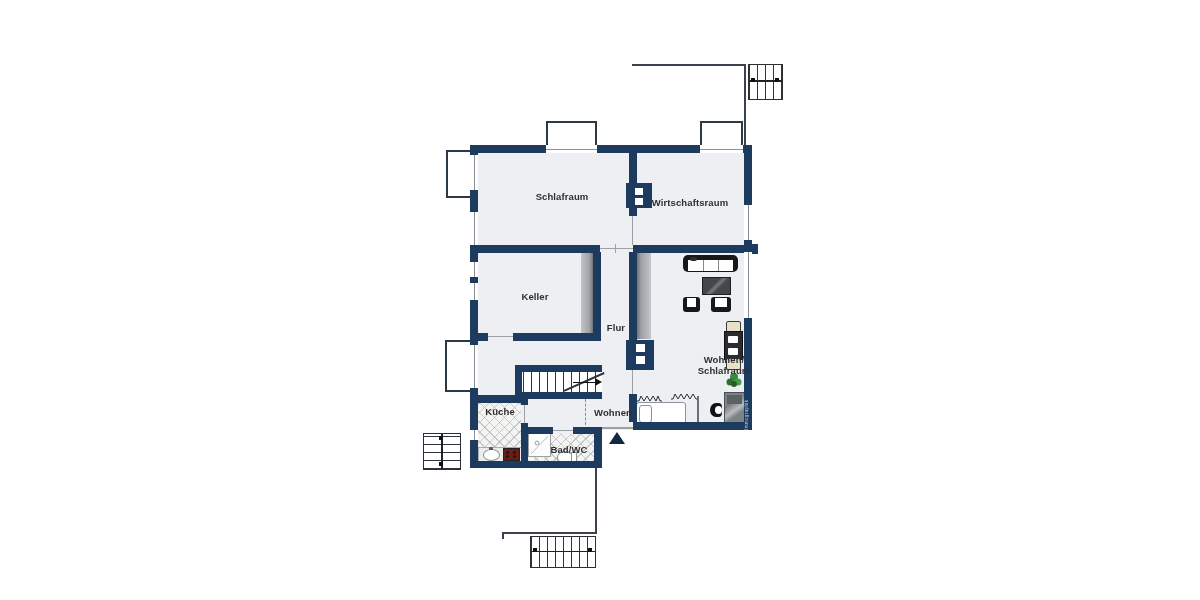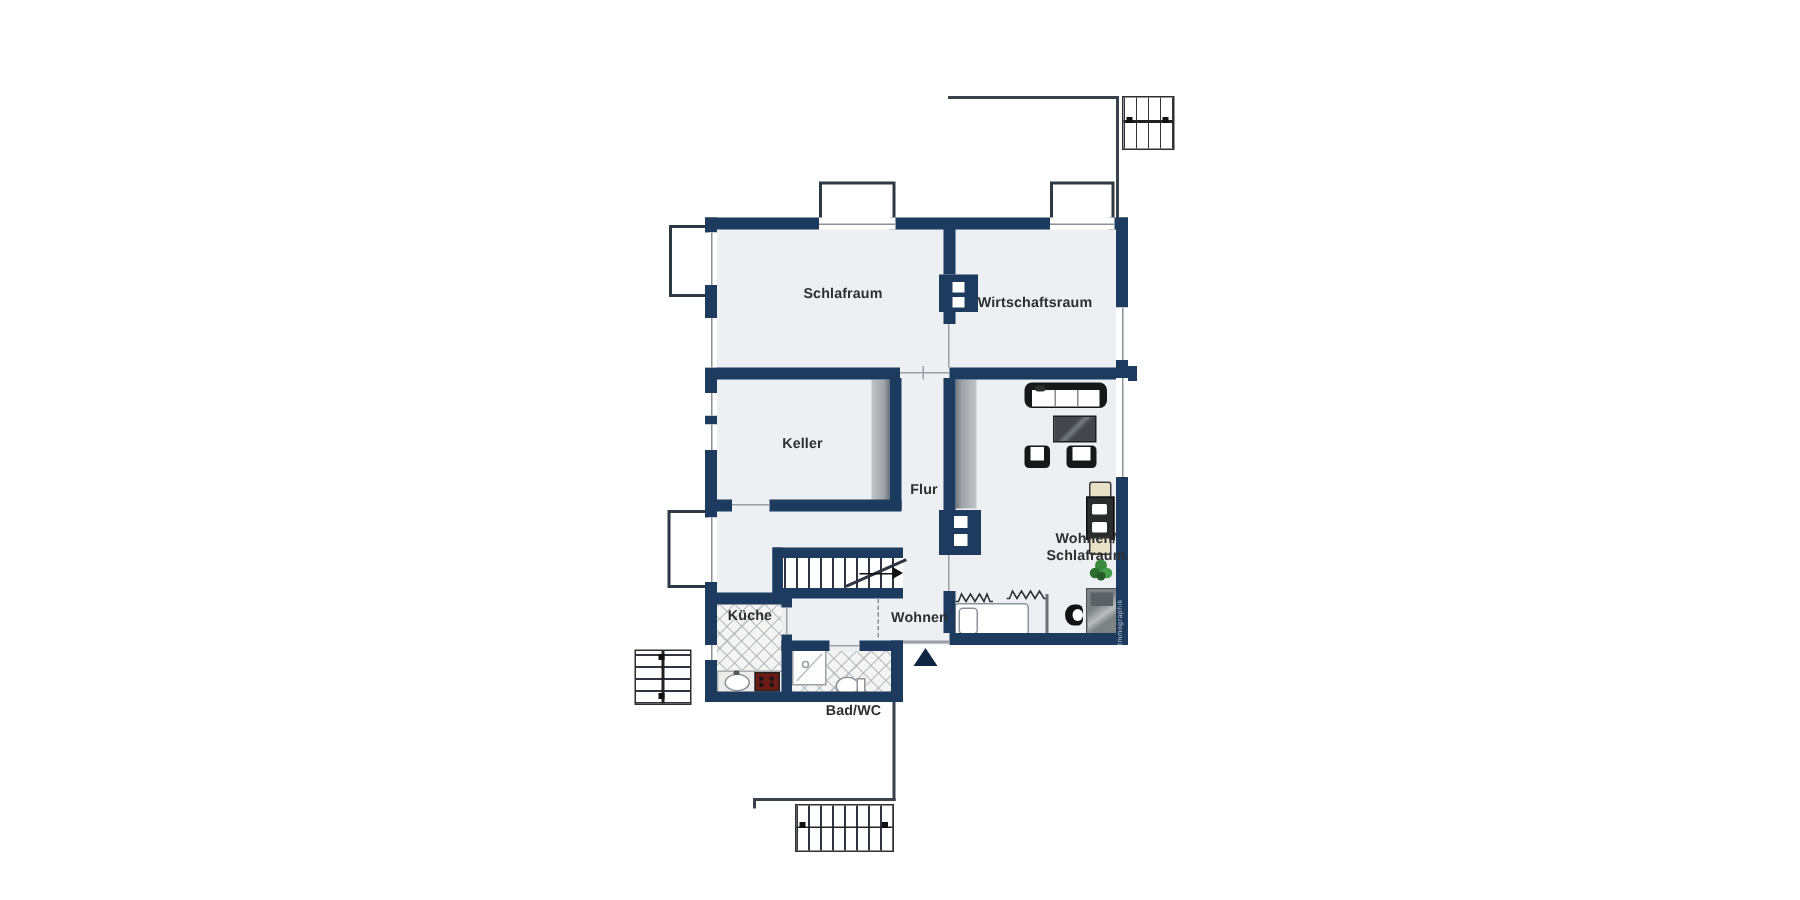--- a/index.html
+++ b/index.html
@@ -251,17 +251,17 @@
   <div class="abs" style="left:609px;top:432px;width:0;height:0;border-left:8px solid transparent;border-right:8px solid transparent;border-bottom:12px solid #0f2742;z-index:7;"></div>
 
   <div class="lbl" style="left:562px;top:196px;">Schlafraum</div>
   <div class="lbl" style="left:690px;top:202px;">Wirtschaftsraum</div>
   <div class="lbl" style="left:535px;top:296px;">Keller</div>
   <div class="lbl" style="left:616px;top:327px;">Flur</div>
   <div class="lbl pre" style="left:688px;top:366px;margin-left:36px;">Wohnen/
 Schlafraum</div>
   <div class="lbl" style="left:500px;top:411px;">Küche</div>
   <div class="lbl" style="left:613px;top:412px;">Wohnen</div>
-  <div class="lbl" style="left:569px;top:449px;margin-top:25px;">Bad/WC</div>
+  <div class="lbl" style="left:569px;top:449px;">Bad/WC</div>
 
   <div class="watermark" style="left:745px;top:386px;height:44px;">Immographik</div>
 
 </div>
 
 </body></html>

